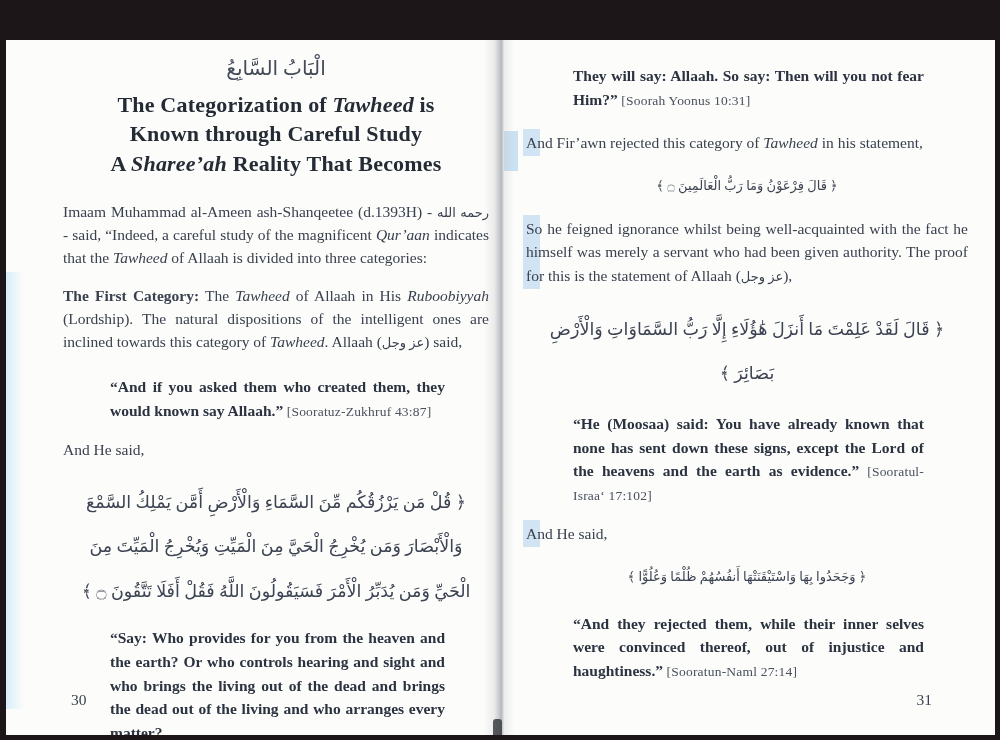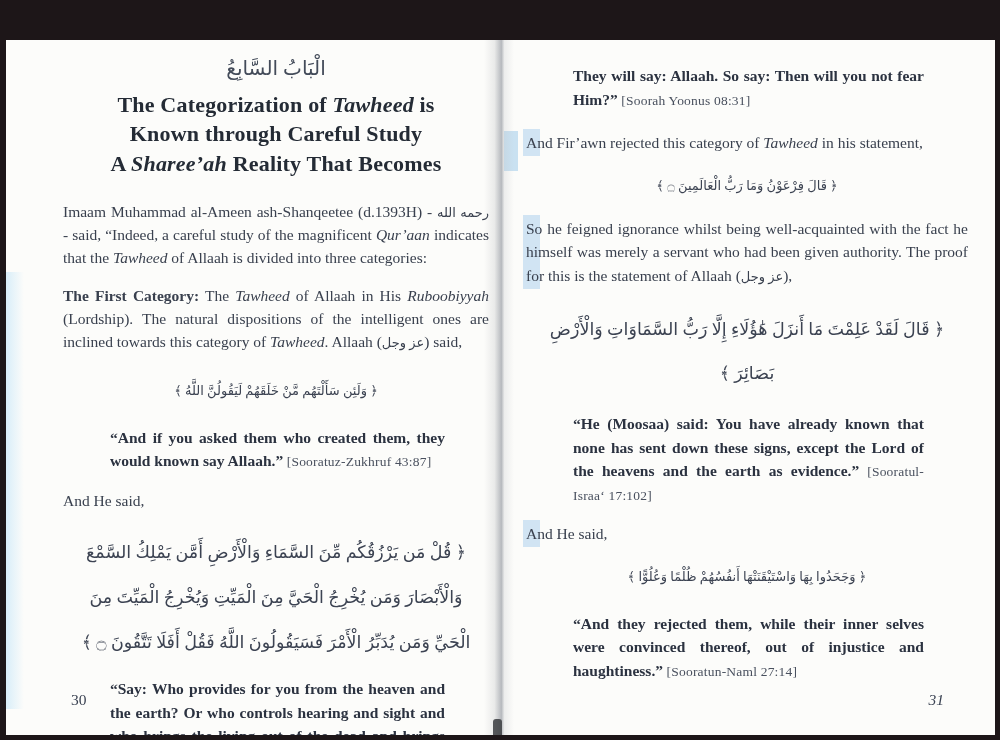--- a/index.html
+++ b/index.html
@@ -52,21 +52,21 @@
     text-align:justify;margin-left:47px;margin-right:44px;position:relative;
   }
   .quote .ref{font-weight:normal;font-size:13.5px;color:#49505e;letter-spacing:0.2px;}
   .arabic-verse{
     direction:rtl;text-align:center;font-size:13px;color:#3c4352;
     font-family:"Liberation Serif","DejaVu Sans",serif;line-height:1.9;
   }
   .arabic-multi{line-height:2.55;padding:0 12px;font-size:17.5px;}
   .pagenum{position:absolute;bottom:26px;font-size:15.5px;color:#3a4252;}
   .pagenum-left{left:8px;}
-  .pagenum-right{right:24px;font-style:italic;}
+  .pagenum-right{right:36px;}
 
   
   .sel{position:relative;}
   .sel .strip{
     position:absolute;left:-3px;top:-2px;bottom:-2px;width:17px;
     background:#c5ddf1;opacity:.8;z-index:-1;
   }
   .sel .strip-blob{
     position:absolute;left:-22px;top:0px;width:14px;height:40px;
     background:#bcd9ef;opacity:.8;z-index:-1;
@@ -90,36 +90,35 @@
     <h1 class="book-title">
       <div><span>The Categorization of </span><span class="it">Tawheed</span><span> is</span></div>
       <div><span>Known through Careful Study</span></div>
       <div><span>A </span><span class="it">Sharee’ah</span><span> Reality That Becomes</span></div>
     </h1>
 
     <p class="para mt22"><span>Imaam Muhammad al-Ameen ash-Shanqeetee (d.1393H) - </span><span class="ar-inline">رحمه الله</span><span> - said, “Indeed, a careful study of the magnificent </span><span class="it">Qur’aan</span><span> indicates that the </span><span class="it">Tawheed</span><span> of Allaah is divided into three categories:</span></p>
 
     <p class="para mt14"><span class="bd">The First Category:</span><span> The </span><span class="it">Tawheed</span><span> of Allaah in His </span><span class="it">Ruboobiyyah</span><span> (Lordship).  The natural dispositions of the intelligent ones are inclined towards this category of </span><span class="it">Tawheed</span><span>.  Allaah (</span><span class="ar-inline">عز وجل</span><span>) said,</span></p>
 
-    <div class="arabic-verse mt26">﴿ وَلَئِن سَأَلْتَهُم مَّنْ خَلَقَهُمْ لَيَقُولُنَّ اللَّهُ ﴾</div>
 
     <p class="quote mt22"><span class="bd">“And if you asked them who created them, they would known say Allaah.”</span><span class="ref"> [Sooratuz-Zukhruf 43:87]</span></p>
 
     <p class="para mt16"><span>And He said,</span></p>
 
     <div class="arabic-verse arabic-multi mt18">﴿ قُلْ مَن يَرْزُقُكُم مِّنَ السَّمَاءِ وَالْأَرْضِ أَمَّن يَمْلِكُ السَّمْعَ وَالْأَبْصَارَ وَمَن يُخْرِجُ الْحَيَّ مِنَ الْمَيِّتِ وَيُخْرِجُ الْمَيِّتَ مِنَ الْحَيِّ وَمَن يُدَبِّرُ الْأَمْرَ فَسَيَقُولُونَ اللَّهُ فَقُلْ أَفَلَا تَتَّقُونَ ۝ ﴾</div>
 
     <p class="quote mt13"><span class="bd">“Say: Who provides for you from the heaven and the earth?  Or who controls hearing and sight and who brings the living out of the dead and brings the dead out of the living and who arranges every matter?</span></p>
 
     <div class="pagenum pagenum-left">30</div>
   </div>
 
   <div class="page page-right">
 
-    <p class="quote mt24"><span class="bd">They will say: Allaah.  So say: Then will you not fear Him?”</span><span class="ref"> [Soorah Yoonus 08:31]</span></p>
+    <p class="quote mt24"><span class="bd">They will say: Allaah.  So say: Then will you not fear Him?”</span><span class="ref"> [Soorah Yoonus 10:31]</span></p>
 
     <p class="para sel mt20">
       <i class="strip"></i>
       <i class="strip-blob"></i>
     <span>And Fir’awn rejected this category of </span><span class="it">Tawheed</span><span> in his statement,</span></p>
 
     <div class="arabic-verse mt20">﴿ قَالَ فِرْعَوْنُ وَمَا رَبُّ الْعَالَمِينَ ۝ ﴾</div>
 
 
     <p class="para sel mt18">

